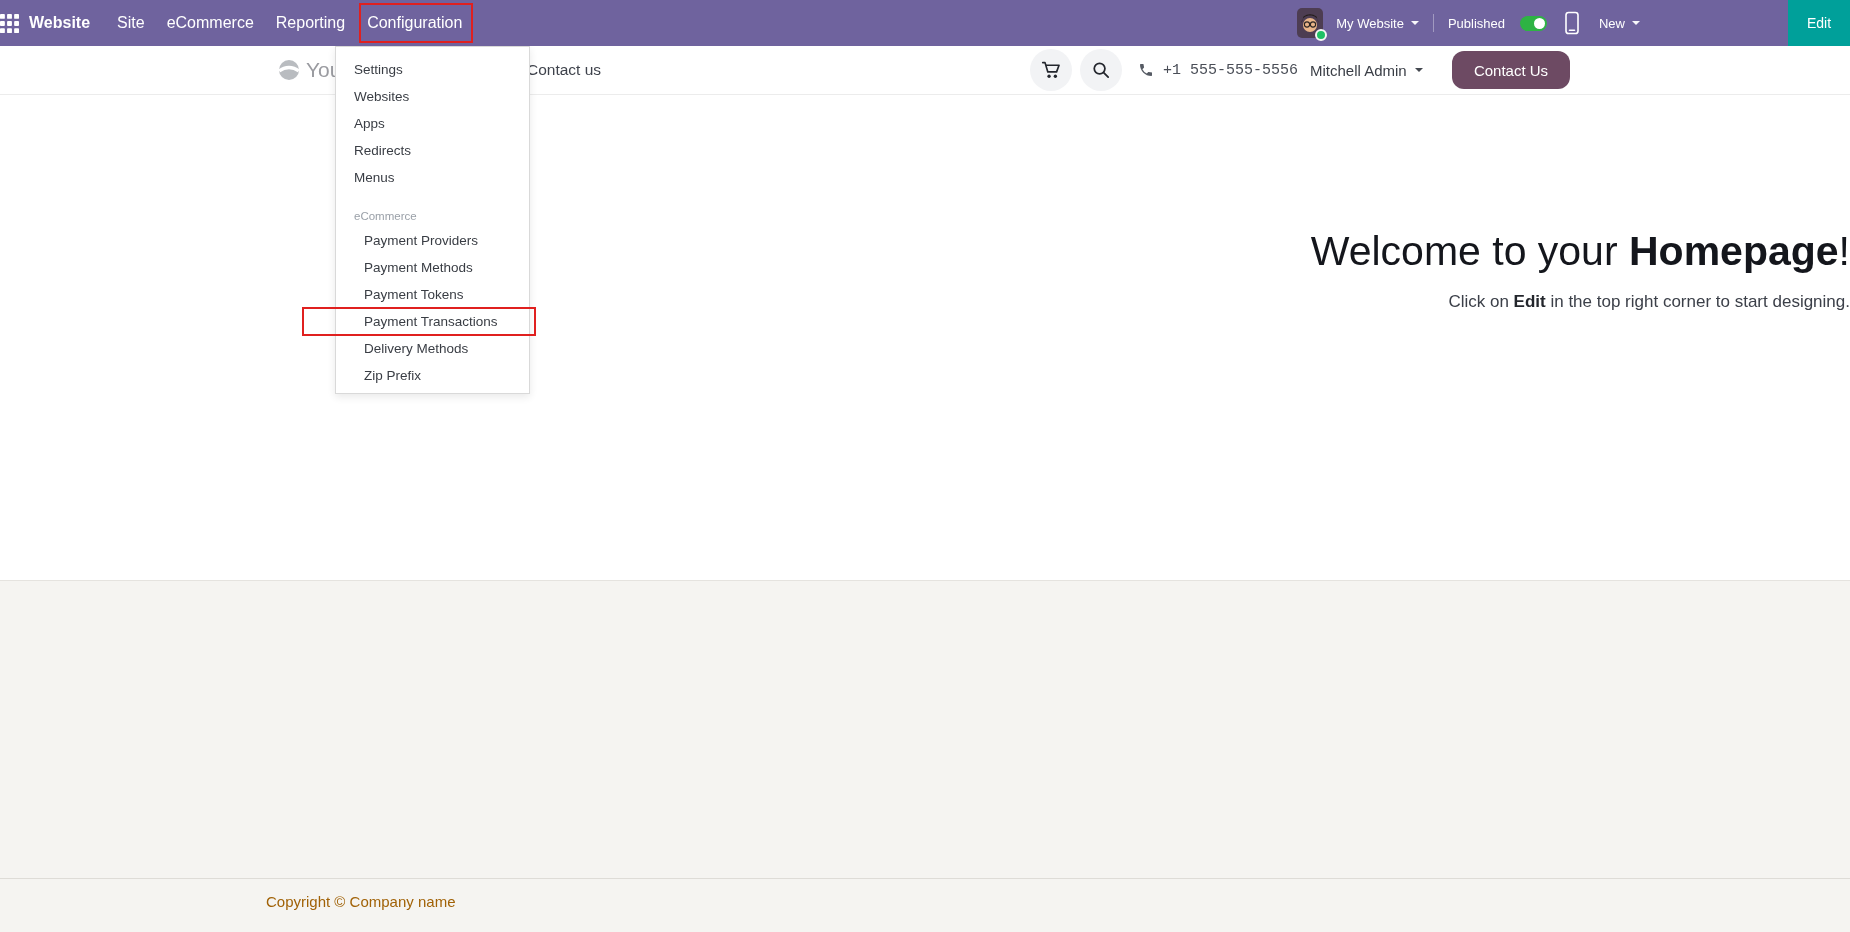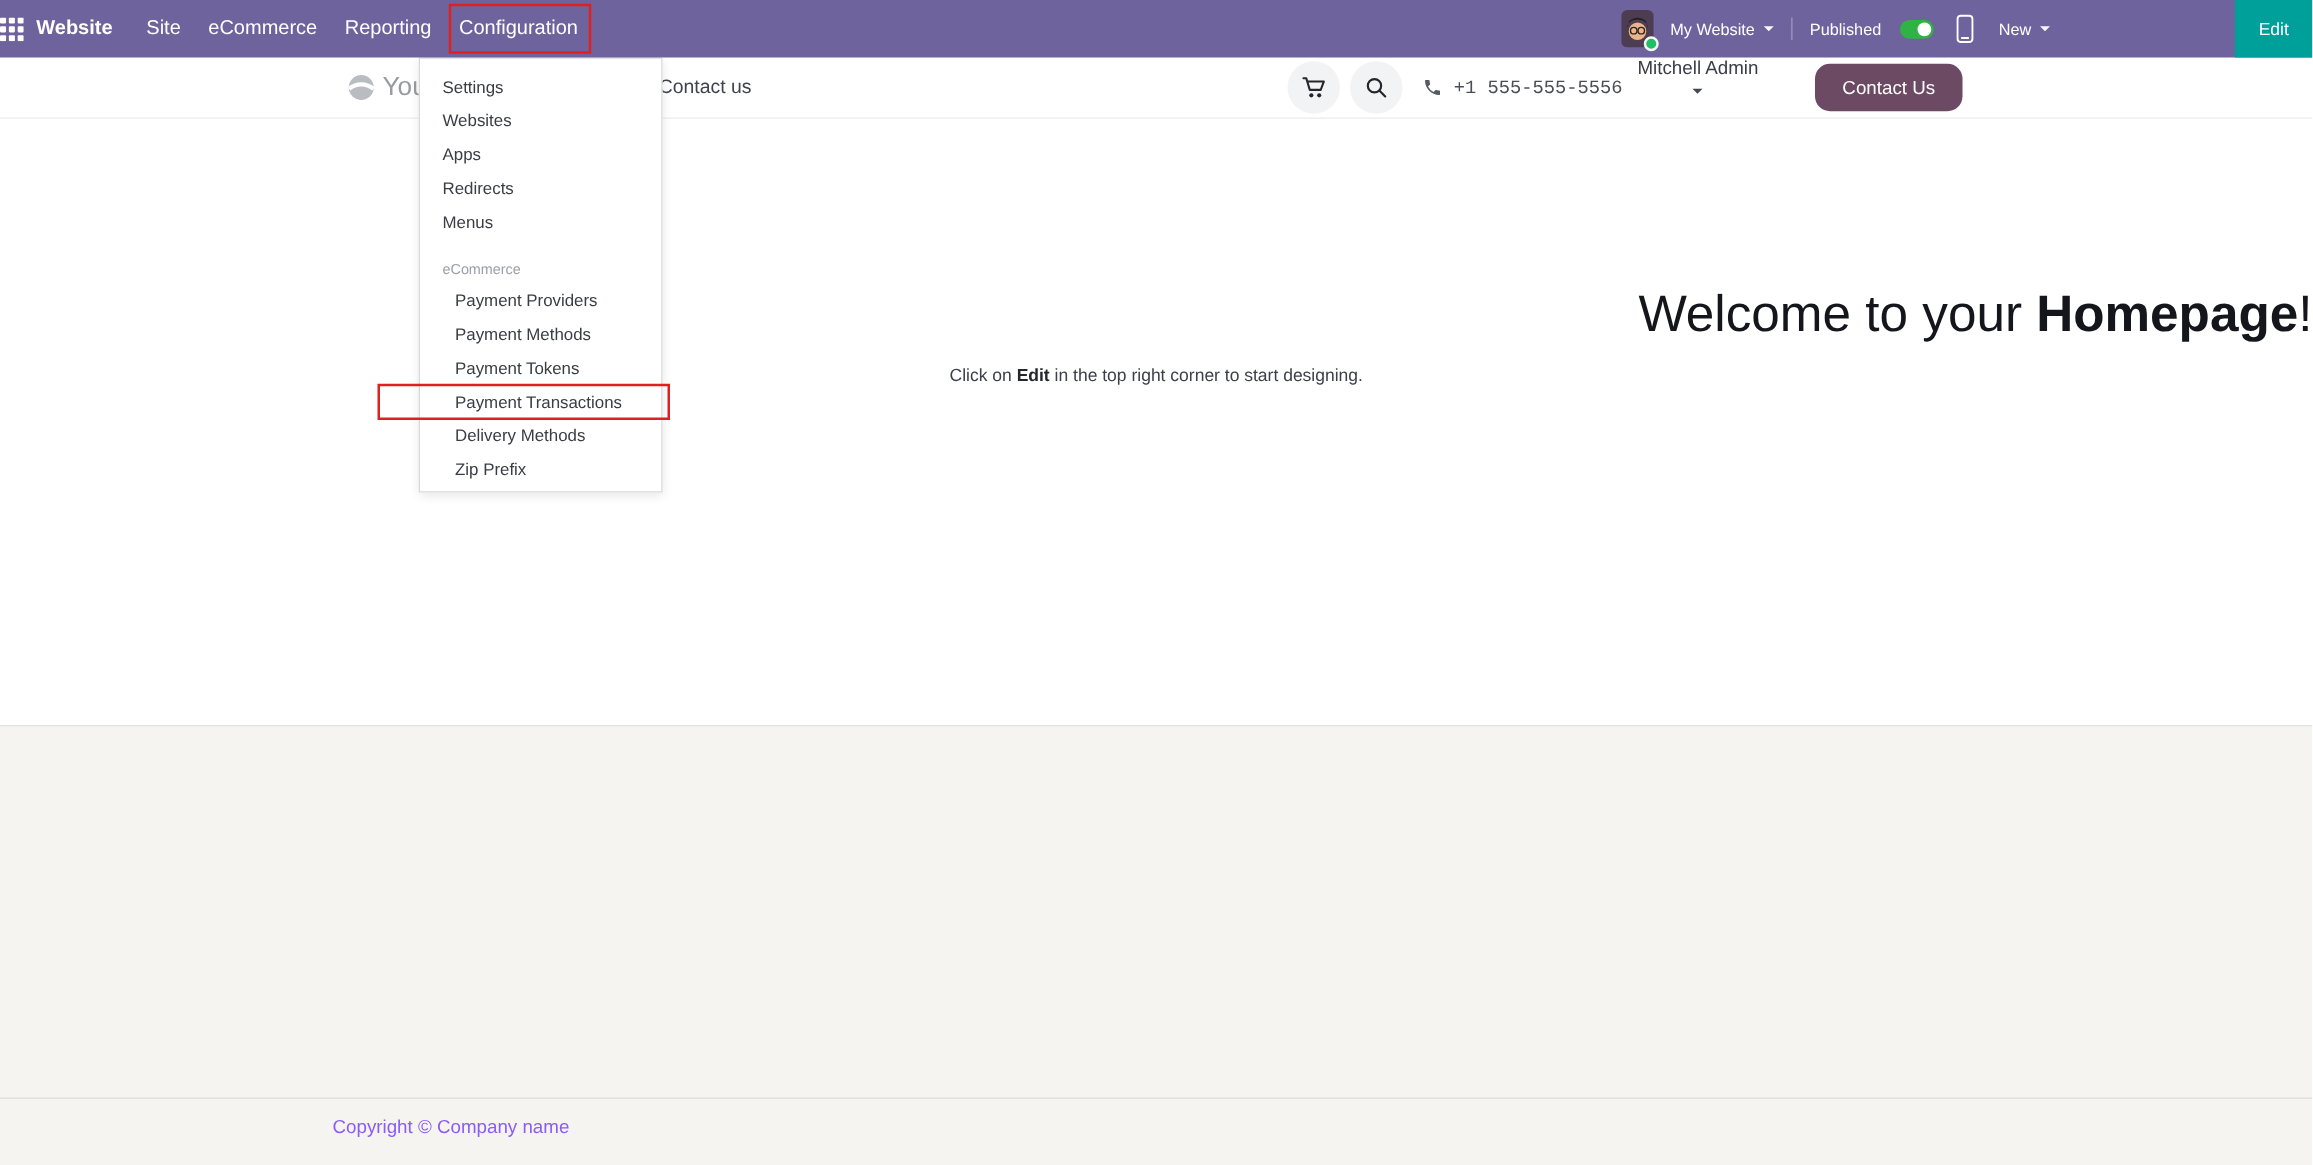--- a/index.html
+++ b/index.html
@@ -58,21 +58,21 @@
   .icon-circle {
     position:absolute; top:50%; transform:translateY(-50%);
     width:42px; height:42px; border-radius:50%; background:#f2f3f5; color:#23262d;
     display:flex; align-items:center; justify-content:center; cursor:pointer;
   }
   .circle-cart { left:1030px; } .circle-search { left:1080px; }
   .header-phone { position:absolute; left:1138px; top:0; height:100%; display:flex; align-items:center;
                   gap:9px; font-size:15px; color:#4a4e57; cursor:pointer;font-family:Liberation Mono, monospace; }
   .header-phone svg { color:#565b64; }
   .user-menu { position:absolute; left:1310px; top:0; height:100%; display:flex; align-items:center;
-               gap:8px; font-size:15px; color:#3a3e46; cursor:pointer;flex-direction:column; }
+               gap:8px; font-size:15px; color:#3a3e46; cursor:pointer; }
   .user-menu .caret { border-top-color:#3a3e46; }
   .contact-btn {
     position:absolute; left:1452px; top:50%; transform:translateY(-50%);
     width:118px; height:38px; border-radius:12px; background:#6d4a63; color:#fff;
     display:flex; align-items:center; justify-content:center; font-size:15px; cursor:pointer;
   }
 
   
   .dropdown {
     position:absolute; left:335px; top:46px; width:195px; background:#fff;
@@ -84,29 +84,29 @@
   .dd-header { margin-top:13px; height:23px; display:flex; align-items:center; padding-left:18px;
                font-size:11.5px; color:#9aa0a8; }
   .dd-sub { padding-left:28px; }
   .row-outline { position:absolute; top:-1px; bottom:-1px; left:-34px; right:-7px;
                  border:2px solid #e0201f; pointer-events:none; }
 
   
   .main-title { position:absolute; top:229px; left:0; right:0; text-align:right;
                 font-size:41px; font-weight:500; color:#14161c; line-height:1.1; }
   .main-title b { font-weight:800; }
-  .main-sub { position:absolute; top:292px; left:0; right:0; text-align:center;
-              font-size:14px; color:#3c4049; }
+  .main-sub { position:absolute; top:292px; left:0; right:0; text-align:right;
+              font-size:17px; color:#3c4049; }
   .main-sub b { font-weight:700; color:#23262c; }
 
   
   .footer { position:absolute; top:580px; left:0; right:0; bottom:0;
             background:#f5f4f1; border-top:1px solid #e5e3df; }
   .f-divider { position:absolute; left:0; right:0; top:297px; height:1px; background:#dedcd7; }
-  .f-copy { position:absolute; left:266px; top:312px; font-size:15px; color:#8b5cf6; }
+  .f-copy { position:absolute; left:266px; top:312px; font-size:15px; color:#a16207; }
 </style>
 </head>
 <body>
 
 <div class="screen">
 
   <header class="topnav">
     <div class="topnav-left">
       <svg class="grid-icon" viewBox="0 0 18 18" fill="#fff">
         <rect x="0" y="0" width="4.6" height="4.6" rx=".8"></rect>

